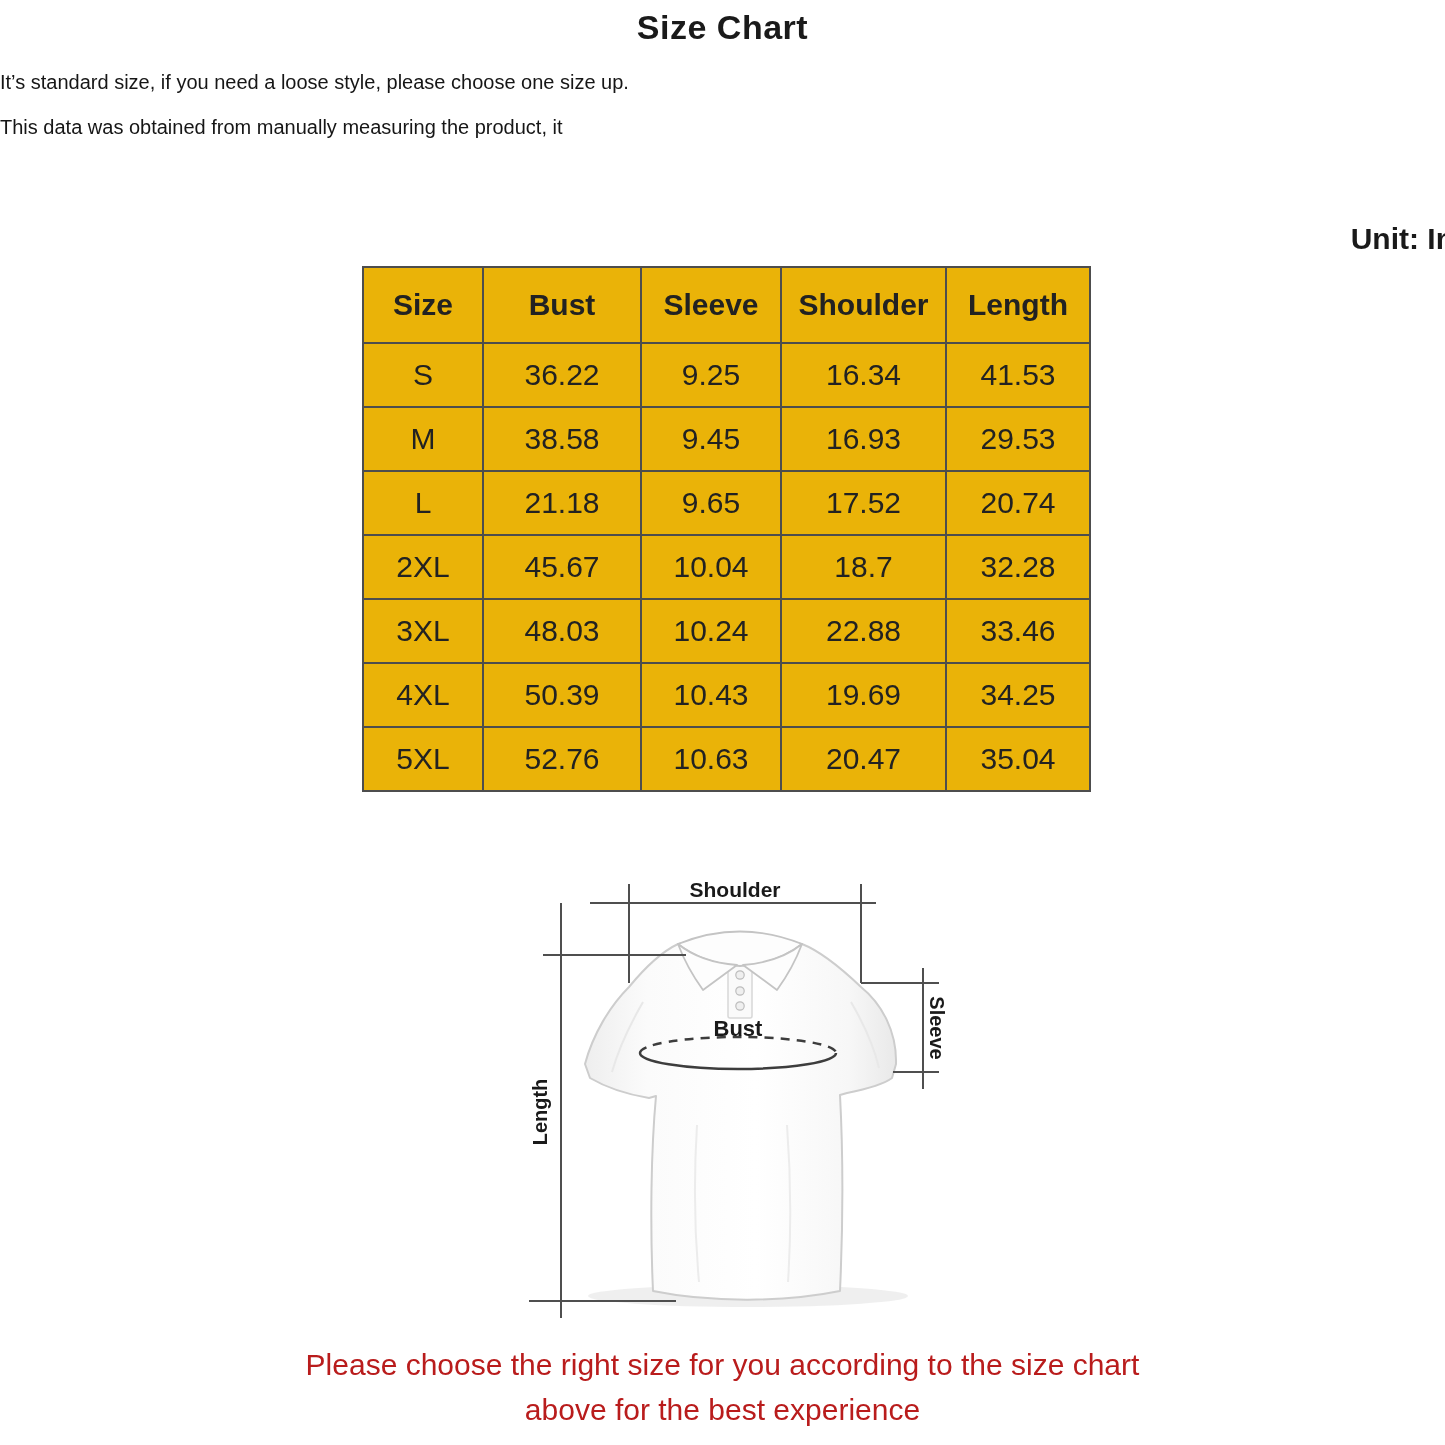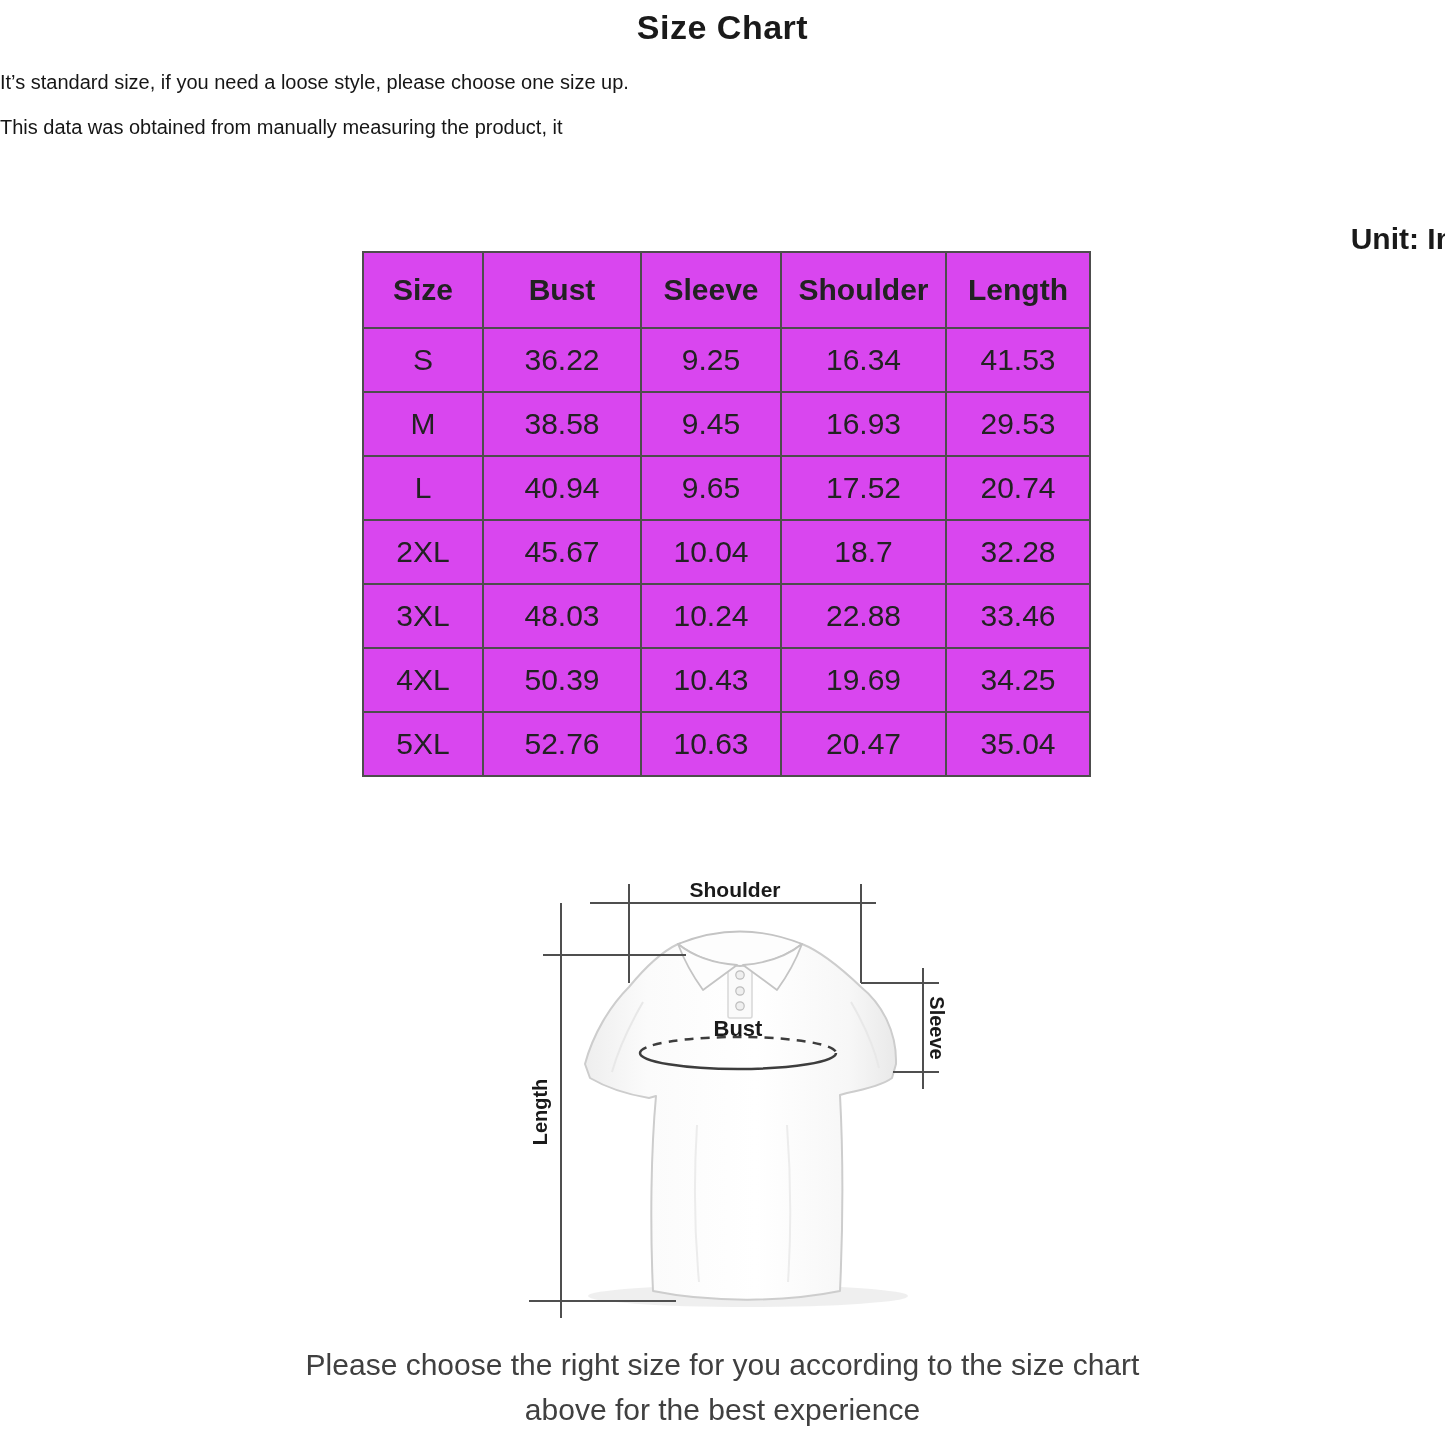--- a/index.html
+++ b/index.html
@@ -13,36 +13,36 @@
   }
   .disclaimer {
     position:absolute; top:60px; left:0; width:100%;
     text-align:left; font-size:20px; line-height:45px; color:#161616;
   }
   .unit-label {
     position:absolute; top:222px; left:0; width:100%;
     text-align:right; font-size:30px; font-weight:800;margin-left:44px;
   }
   table.size-table {
-    position:absolute; left:362px; top:251px;
+    position:absolute; left:362px; top:266px;
     border-collapse:collapse; table-layout:fixed;
-    background:#d946ef;
+    background:#eab308;
   }
   .size-table th, .size-table td {
     border:2px solid #4d4d4d; text-align:center; vertical-align:middle;
     padding:0; color:#222222;
   }
   .size-table th { height:74px; font-size:30px; font-weight:bold; }
   .size-table td { height:62px; font-size:30px; font-weight:normal; }
   .diagram-svg { position:absolute; left:480px; top:858px; }
   .dlabel { font-family:"Liberation Sans", sans-serif; font-weight:bold; fill:#1a1a1a; }
   .measure { stroke:#4f4f4f; stroke-width:2; fill:none; }
   .footer-note {
     position:absolute; top:1342px; left:0; width:100%;
-    text-align:center; font-size:30px; line-height:45px; color:#404040;
+    text-align:center; font-size:30px; line-height:45px; color:#b91c1c;
   }
 </style>
 </head>
 <body>
 
 <div class="canvas">
 
   <div class="page-title">Size Chart</div>
 
   <div class="disclaimer">
@@ -79,21 +79,21 @@
       </tr>
       <tr>
         <td>M</td>
         <td>38.58</td>
         <td>9.45</td>
         <td>16.93</td>
         <td>29.53</td>
       </tr>
       <tr>
         <td>L</td>
-        <td>40.94</td>
+        <td>21.18</td>
         <td>9.65</td>
         <td>17.52</td>
         <td>20.74</td>
       </tr>
       <tr>
         <td>2XL</td>
         <td>45.67</td>
         <td>10.04</td>
         <td>18.7</td>
         <td>32.28</td>

